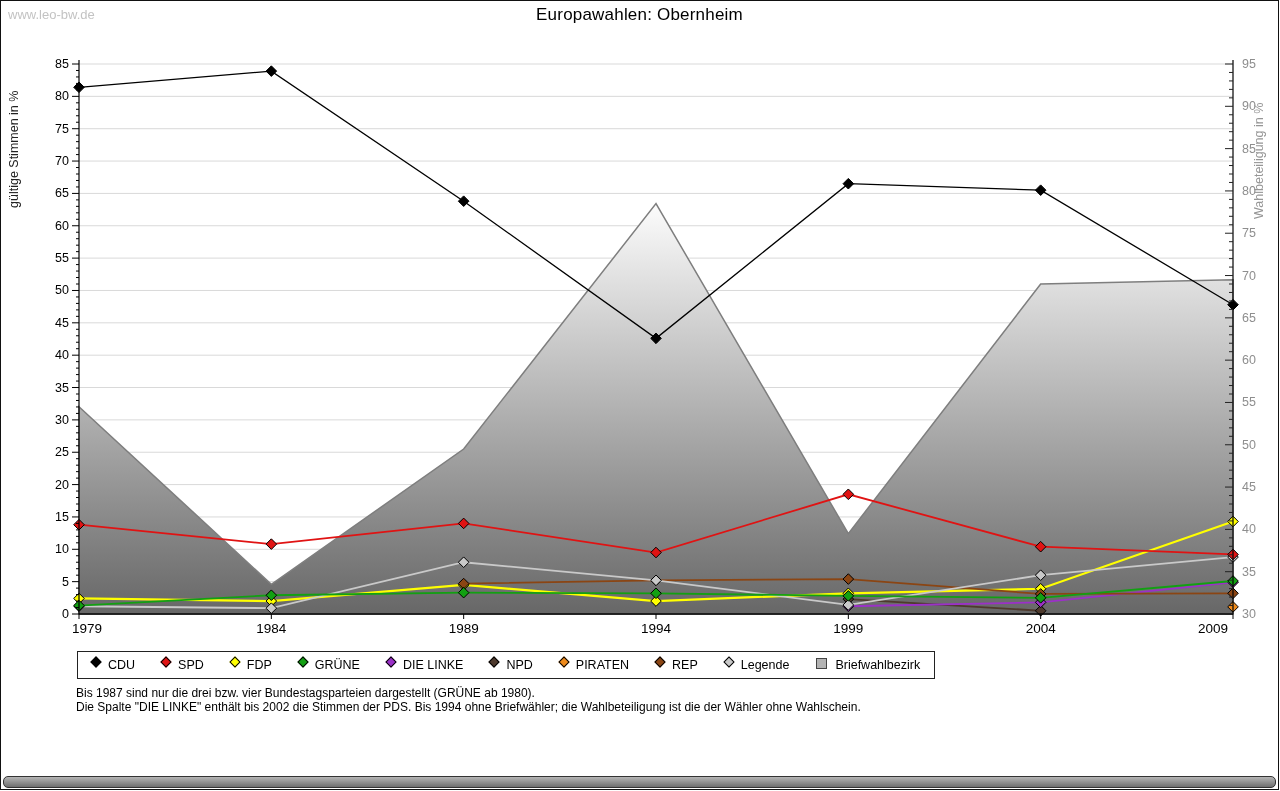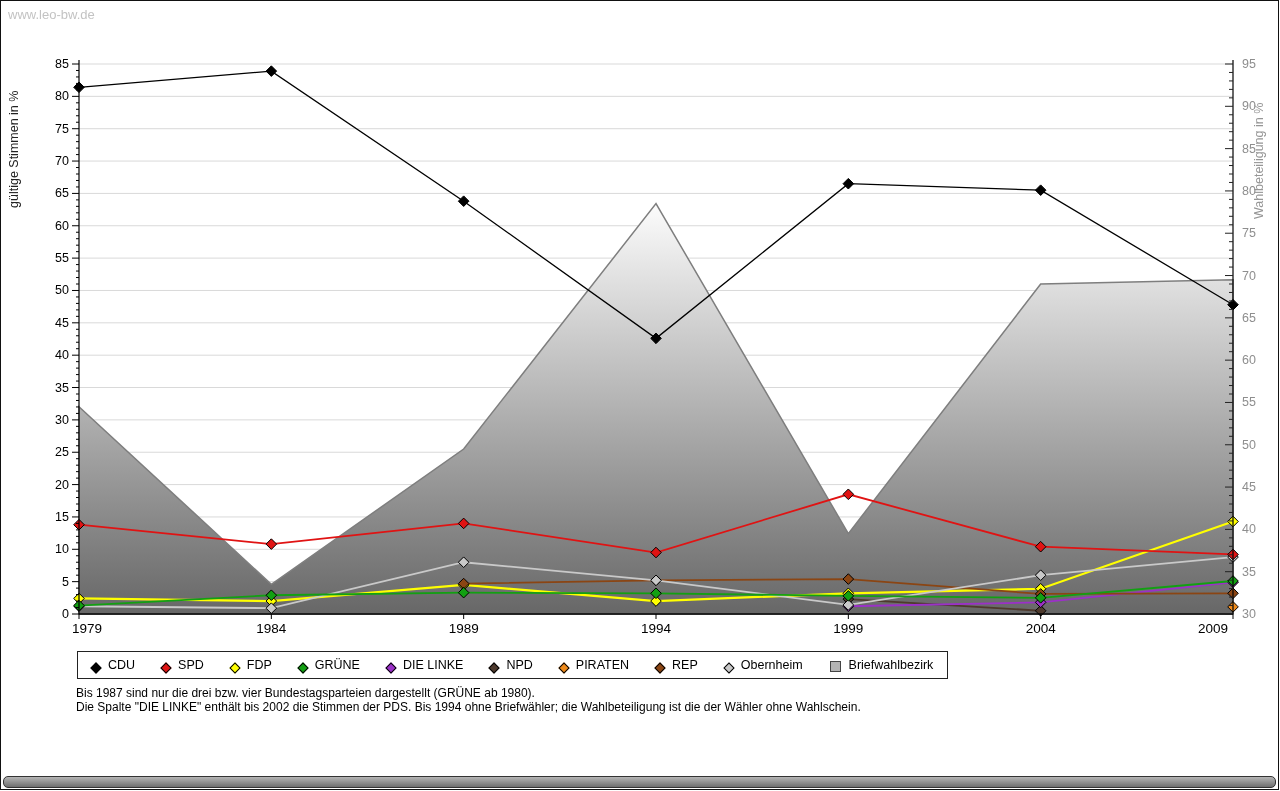--- a/index.html
+++ b/index.html
@@ -15,21 +15,21 @@
     position:absolute;left:0;top:4px;width:100%;text-align:center;
     font-size:17px;color:#000;letter-spacing:0.2px;
   }
   #chart-svg{position:absolute;left:0;top:0;}
   .legend{
     position:absolute;left:76px;top:650px;height:26px;
     display:flex;align-items:center;
     border:1px solid #222;background:#fff;
     padding:0 14px;gap:27px;
   }
-  .legend-item{display:flex;align-items:flex-end;gap:8px;font-size:12.5px;color:#000;}
+  .legend-item{display:flex;align-items:flex-start;gap:8px;font-size:12.5px;color:#000;}
   .marker-diamond{
     width:8px;height:8px;transform:rotate(45deg);
     border:1px solid #000;box-sizing:border-box;flex:0 0 auto;
   }
   .marker-square{
     width:11px;height:11px;border:1px solid #444;box-sizing:border-box;flex:0 0 auto;
   }
   #footnotes{
     position:absolute;left:75px;top:686px;font-size:12px;line-height:13.5px;
     color:#000;white-space:nowrap;
@@ -39,20 +39,21 @@
     position:absolute;left:2px;right:2px;bottom:1px;height:10px;
     background:linear-gradient(#b5b5b5,#6e6e6e);
     border:1px solid #333;border-radius:5px;
   }
 </style>
 </head>
 <body>
 
 <div class="page">
   <div class="watermark">www.leo-bw.de</div>
+  <div class="title">Europawahlen: Obernheim</div>
   <svg id="chart-svg" width="1277" height="644">
       <g>
         <line x1="78" y1="580.6470588235294" x2="1232" y2="580.6470588235294" stroke="#d9d9d9" stroke-width="1"></line>
         <line x1="78" y1="548.2941176470588" x2="1232" y2="548.2941176470588" stroke="#d9d9d9" stroke-width="1"></line>
         <line x1="78" y1="515.9411764705883" x2="1232" y2="515.9411764705883" stroke="#d9d9d9" stroke-width="1"></line>
         <line x1="78" y1="483.5882352941177" x2="1232" y2="483.5882352941177" stroke="#d9d9d9" stroke-width="1"></line>
         <line x1="78" y1="451.2352941176471" x2="1232" y2="451.2352941176471" stroke="#d9d9d9" stroke-width="1"></line>
         <line x1="78" y1="418.88235294117646" x2="1232" y2="418.88235294117646" stroke="#d9d9d9" stroke-width="1"></line>
         <line x1="78" y1="386.52941176470586" x2="1232" y2="386.52941176470586" stroke="#d9d9d9" stroke-width="1"></line>
         <line x1="78" y1="354.1764705882353" x2="1232" y2="354.1764705882353" stroke="#d9d9d9" stroke-width="1"></line>
@@ -387,21 +388,21 @@
       <div class="legend-item">
         <span class="marker-diamond" style="background: rgb(239, 138, 26);"></span>
         <span>PIRATEN</span>
       </div>
       <div class="legend-item">
         <span class="marker-diamond" style="background: rgb(139, 69, 19);"></span>
         <span>REP</span>
       </div>
       <div class="legend-item">
         <span class="marker-diamond" style="background: rgb(201, 201, 201);"></span>
-        <span>Obernheim</span>
+        <span>Legende</span>
       </div>
       <div class="legend-item">
         <span class="marker-square" style="background: rgb(179, 179, 179);"></span>
         <span>Briefwahlbezirk</span>
       </div>
     </div>
   <div id="footnotes">
       <div>Bis 1987 sind nur die drei bzw. vier Bundestagsparteien dargestellt (GRÜNE ab 1980).</div>
       <div>Die Spalte "DIE LINKE" enthält bis 2002 die Stimmen der PDS. Bis 1994 ohne Briefwähler; die Wahlbeteiligung ist die der Wähler ohne Wahlschein.</div>
     </div>

